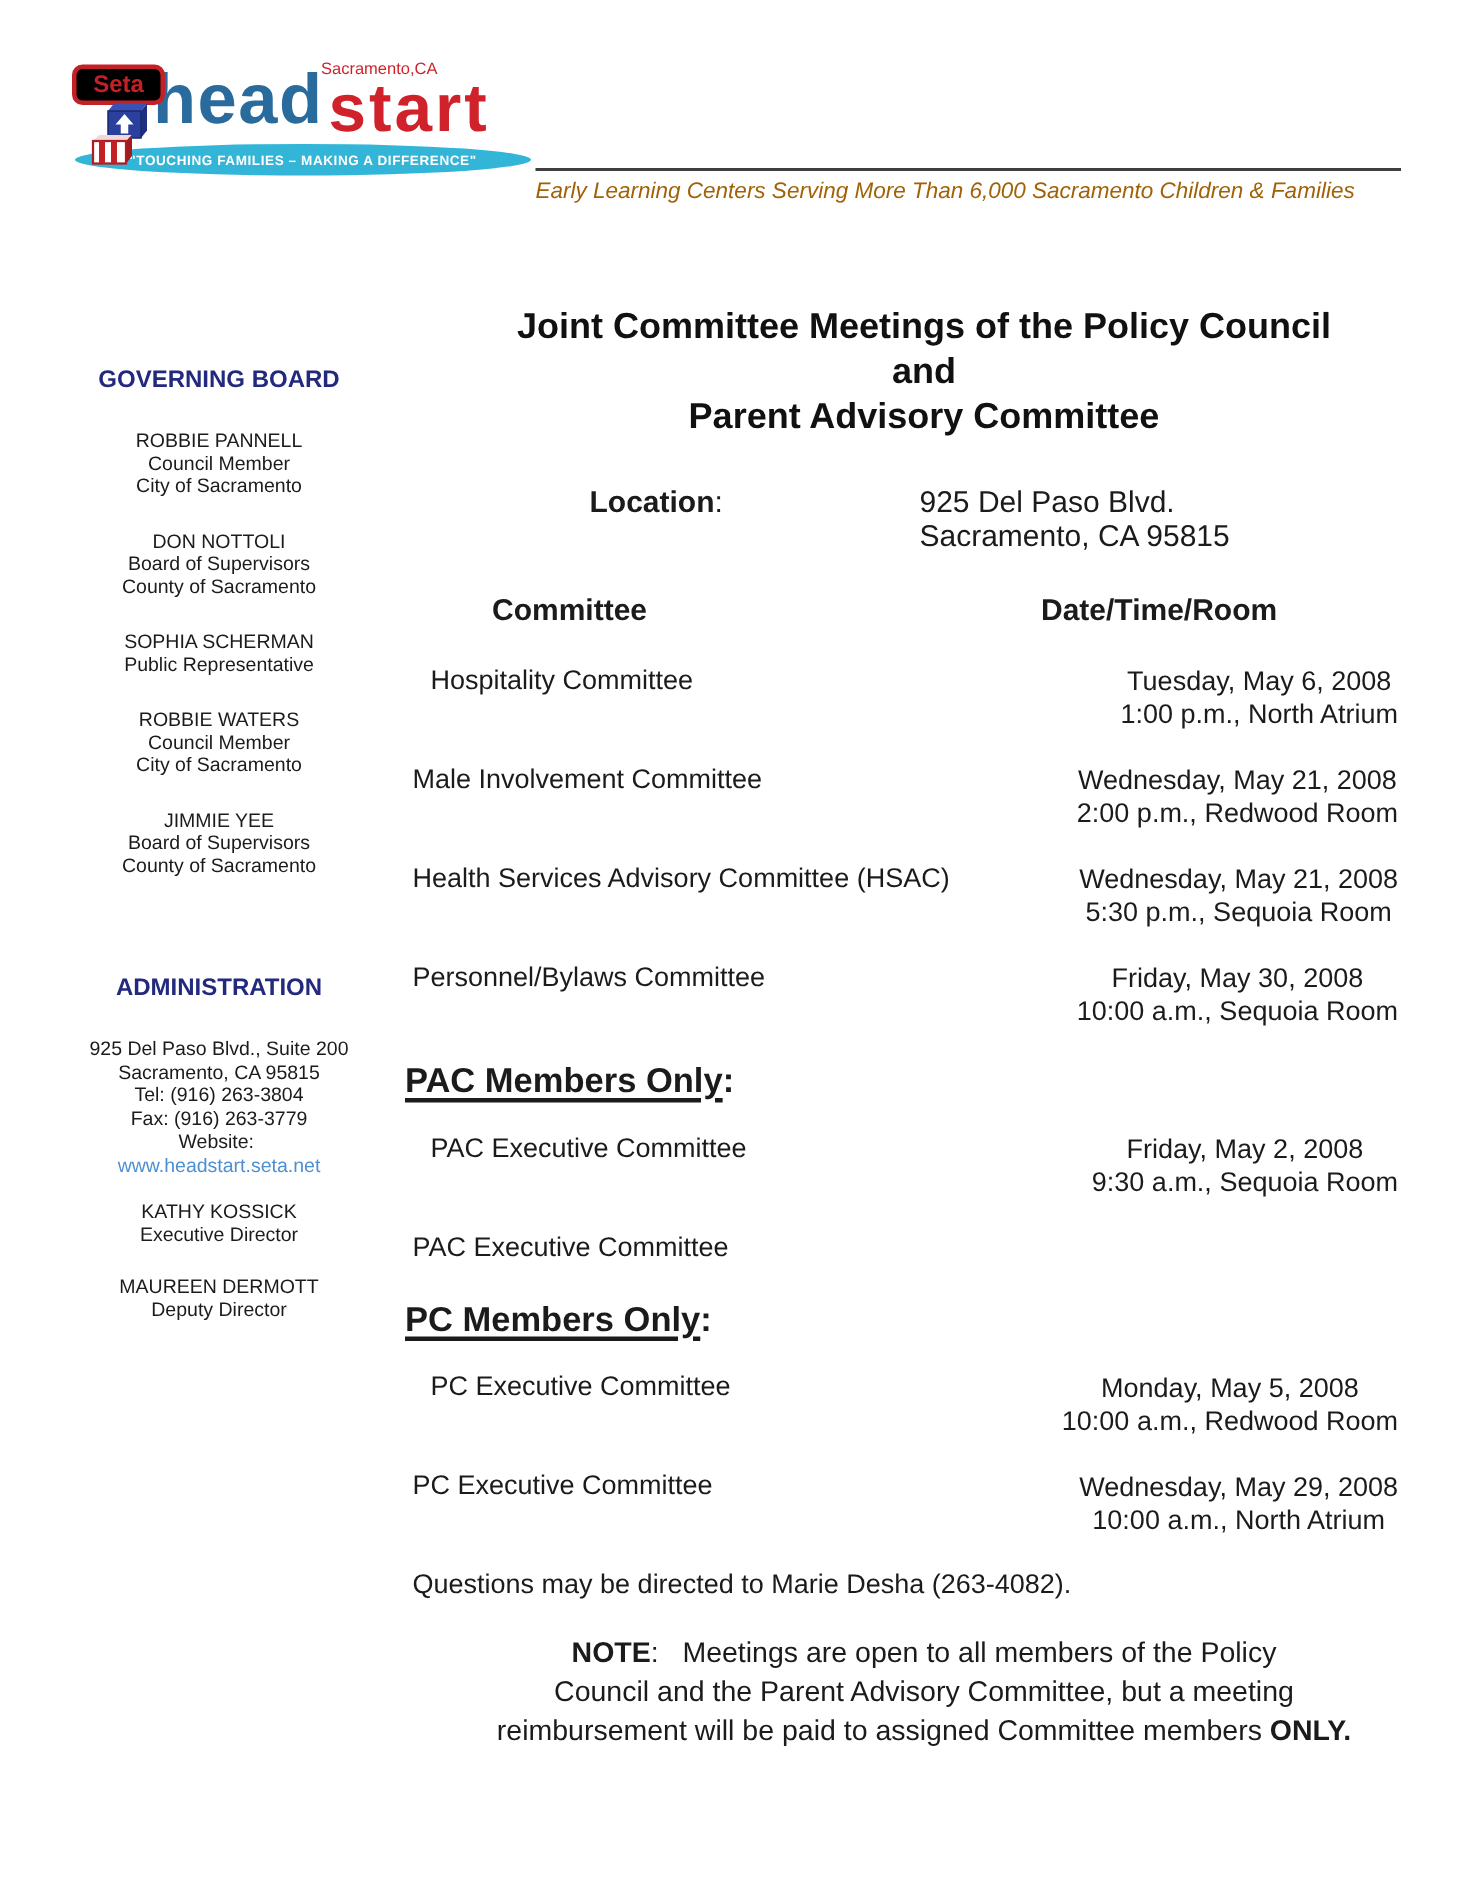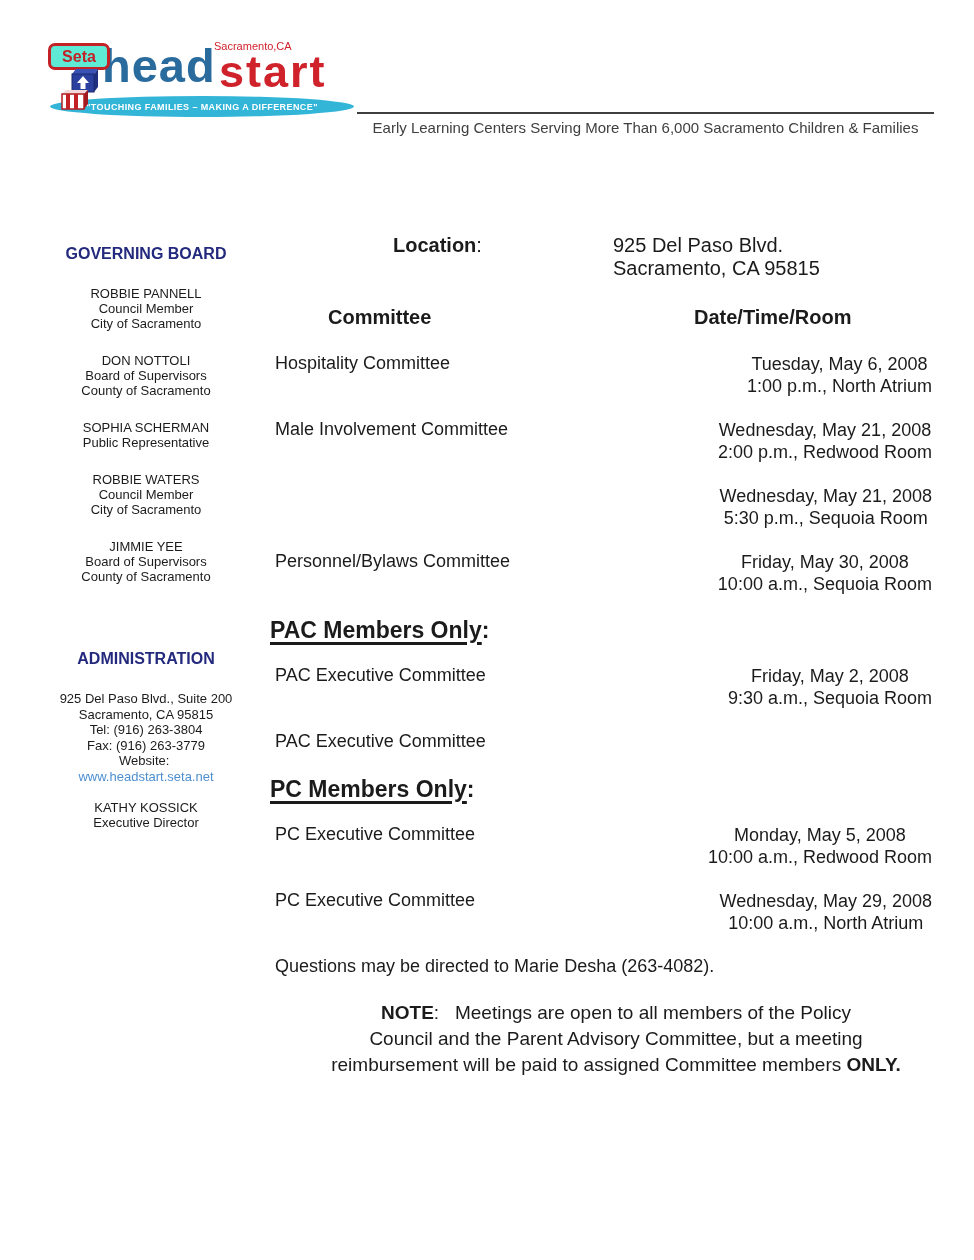--- a/index.html
+++ b/index.html
@@ -6,21 +6,21 @@
   body { background:#ffffff; }
   .page {
     position:relative; width:974px; height:1260px; background:#ffffff;
     font-family:"Liberation Sans", sans-serif; color:#1b1b1b; overflow:hidden;
   }
 
   
   .logo { position:absolute; left:38px; top:26px; width:320px; height:96px; }
   .seta-badge {
     position:absolute; left:10px; top:17px; width:62px; height:27px;
-    border:3px solid #c42127; border-radius:7px; background:#5eead4;
+    border:3px solid #c42127; border-radius:7px; background:#000000;
     color:#c42127; font-weight:bold; font-size:16px;
     display:flex; align-items:center; justify-content:center; z-index:3;
   }
   .blocks { position:absolute; left:20px; top:40px; z-index:3; }
   .head-word {
     position:absolute; left:64px; top:16px; font-size:47px; font-weight:bold;
     color:#2a6b9d; letter-spacing:1px; line-height:1; z-index:2;
   }
   .city-word { position:absolute; left:176px; top:14px; font-size:11px; color:#d0222b; z-index:2; }
   .start-word {
@@ -29,22 +29,22 @@
   }
   .swoosh {
     position:absolute; left:12px; top:70px; width:304px; height:21px;
     background:#33b5d8; border-radius:50%; z-index:1;
     display:flex; align-items:center; justify-content:center;
   }
   .swoosh span { color:#ffffff; font-size:9px; font-weight:bold; letter-spacing:.4px; white-space:nowrap; }
 
   .divider { position:absolute; left:357px; top:112px; width:577px; height:2px; background:#3f3f3f; }
   .tagline {
-    position:absolute; left:357px; top:119px; width:577px; text-align:center;
-    font-size:15px; color:#404040;
+    position:absolute; left:357px; top:119px; width:577px; text-align:left;
+    font-style:italic; font-size:15px; color:#a16207;
   }
 
   
   .sidebar { position:absolute; left:40px; top:245px; width:212px; text-align:center; }
   .side-heading {
     color:#23297d; font-weight:bold; font-size:16px;
     text-decoration-thickness:2px; text-underline-offset:3px;
     margin-bottom:23px;
   }
   .member { font-size:13px; line-height:15px; margin-bottom:22px; }
@@ -65,21 +65,21 @@
   .loc-label { position:absolute; left:123px; top:0; font-size:20px; }
   .loc-label b { font-weight:bold; }
   .loc-val { position:absolute; left:343px; top:0; font-size:20px; line-height:23px; }
   .loc-val span { display:block; }
 
   .thead { position:relative; height:24px; margin-top:26px; }
   .th1 { position:absolute; left:58px; font-size:20px; font-weight:bold; }
   .th2 { position:absolute; left:424px; font-size:20px; font-weight:bold; }
 
   .srow { position:relative; min-height:44px; margin-bottom:22px; }
-  .srow:first-of-type { margin-top:23px; }
+  .srow:first-of-type { margin-top:23px;margin-left:12px; }
   .cname { position:absolute; left:5px; top:0; font-size:18px; }
   .cdate { position:absolute; right:30px; top:0; text-align:center; font-size:18px; line-height:22px; }
   .cdate span { display:block; }
   .rows-block .srow { margin-top:0; }
   .rows-block .srow.first { margin-top:23px; }
 
   .sec-heading { font-size:23px; font-weight:bold; margin:0 0 21px 0; height:27px; }
   .sec-heading .u { text-decoration:underline; text-decoration-thickness:2.5px; text-underline-offset:4px; }
   .sec-heading.tight { margin-top:-21px; }
 
@@ -154,23 +154,32 @@
       <span>Sacramento, CA 95815</span>
       <span>Tel: (916) 263-3804</span>
       <span>Fax: (916) 263-3779</span>
       <span class="website-line"><span class="pre">Website: </span><a class="weblink">www.headstart.seta.net</a></span>
     </div>
 
     <div class="staff">
       <span>KATHY KOSSICK</span>
       <span>Executive Director</span>
     </div>
+    <div class="staff">
+      <span>MAUREEN DERMOTT</span>
+      <span>Deputy Director</span>
+    </div>
   </div>
 
   <div class="main">
+    <div class="doc-title">
+      <span>Joint Committee Meetings of the Policy Council</span>
+      <span>and</span>
+      <span>Parent Advisory Committee</span>
+    </div>
 
     <div class="loc">
       <span class="loc-label"><b>Location</b><span>:</span></span>
       <span class="loc-val">
         <span>925 Del Paso Blvd.</span>
         <span>Sacramento, CA 95815</span>
       </span>
     </div>
 
     <div class="thead">
@@ -187,20 +196,21 @@
         </span>
       </div>
       <div class="srow">
         <span class="cname">Male Involvement Committee</span>
         <span class="cdate">
           <span>Wednesday, May 21, 2008</span>
           <span>2:00 p.m., Redwood Room</span>
         </span>
       </div>
       <div class="srow">
+        <span class="cname">Health Services Advisory Committee (HSAC)</span>
         <span class="cdate">
           <span>Wednesday, May 21, 2008</span>
           <span>5:30 p.m., Sequoia Room</span>
         </span>
       </div>
       <div class="srow">
         <span class="cname">Personnel/Bylaws Committee</span>
         <span class="cdate">
           <span>Friday, May 30, 2008</span>
           <span>10:00 a.m., Sequoia Room</span>

